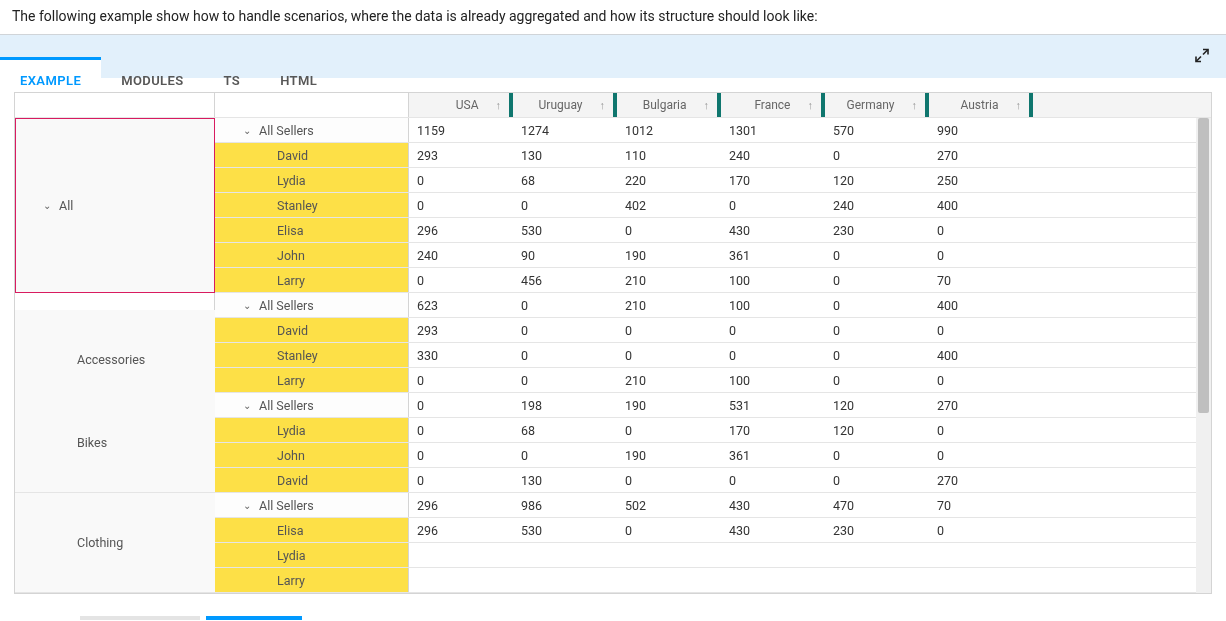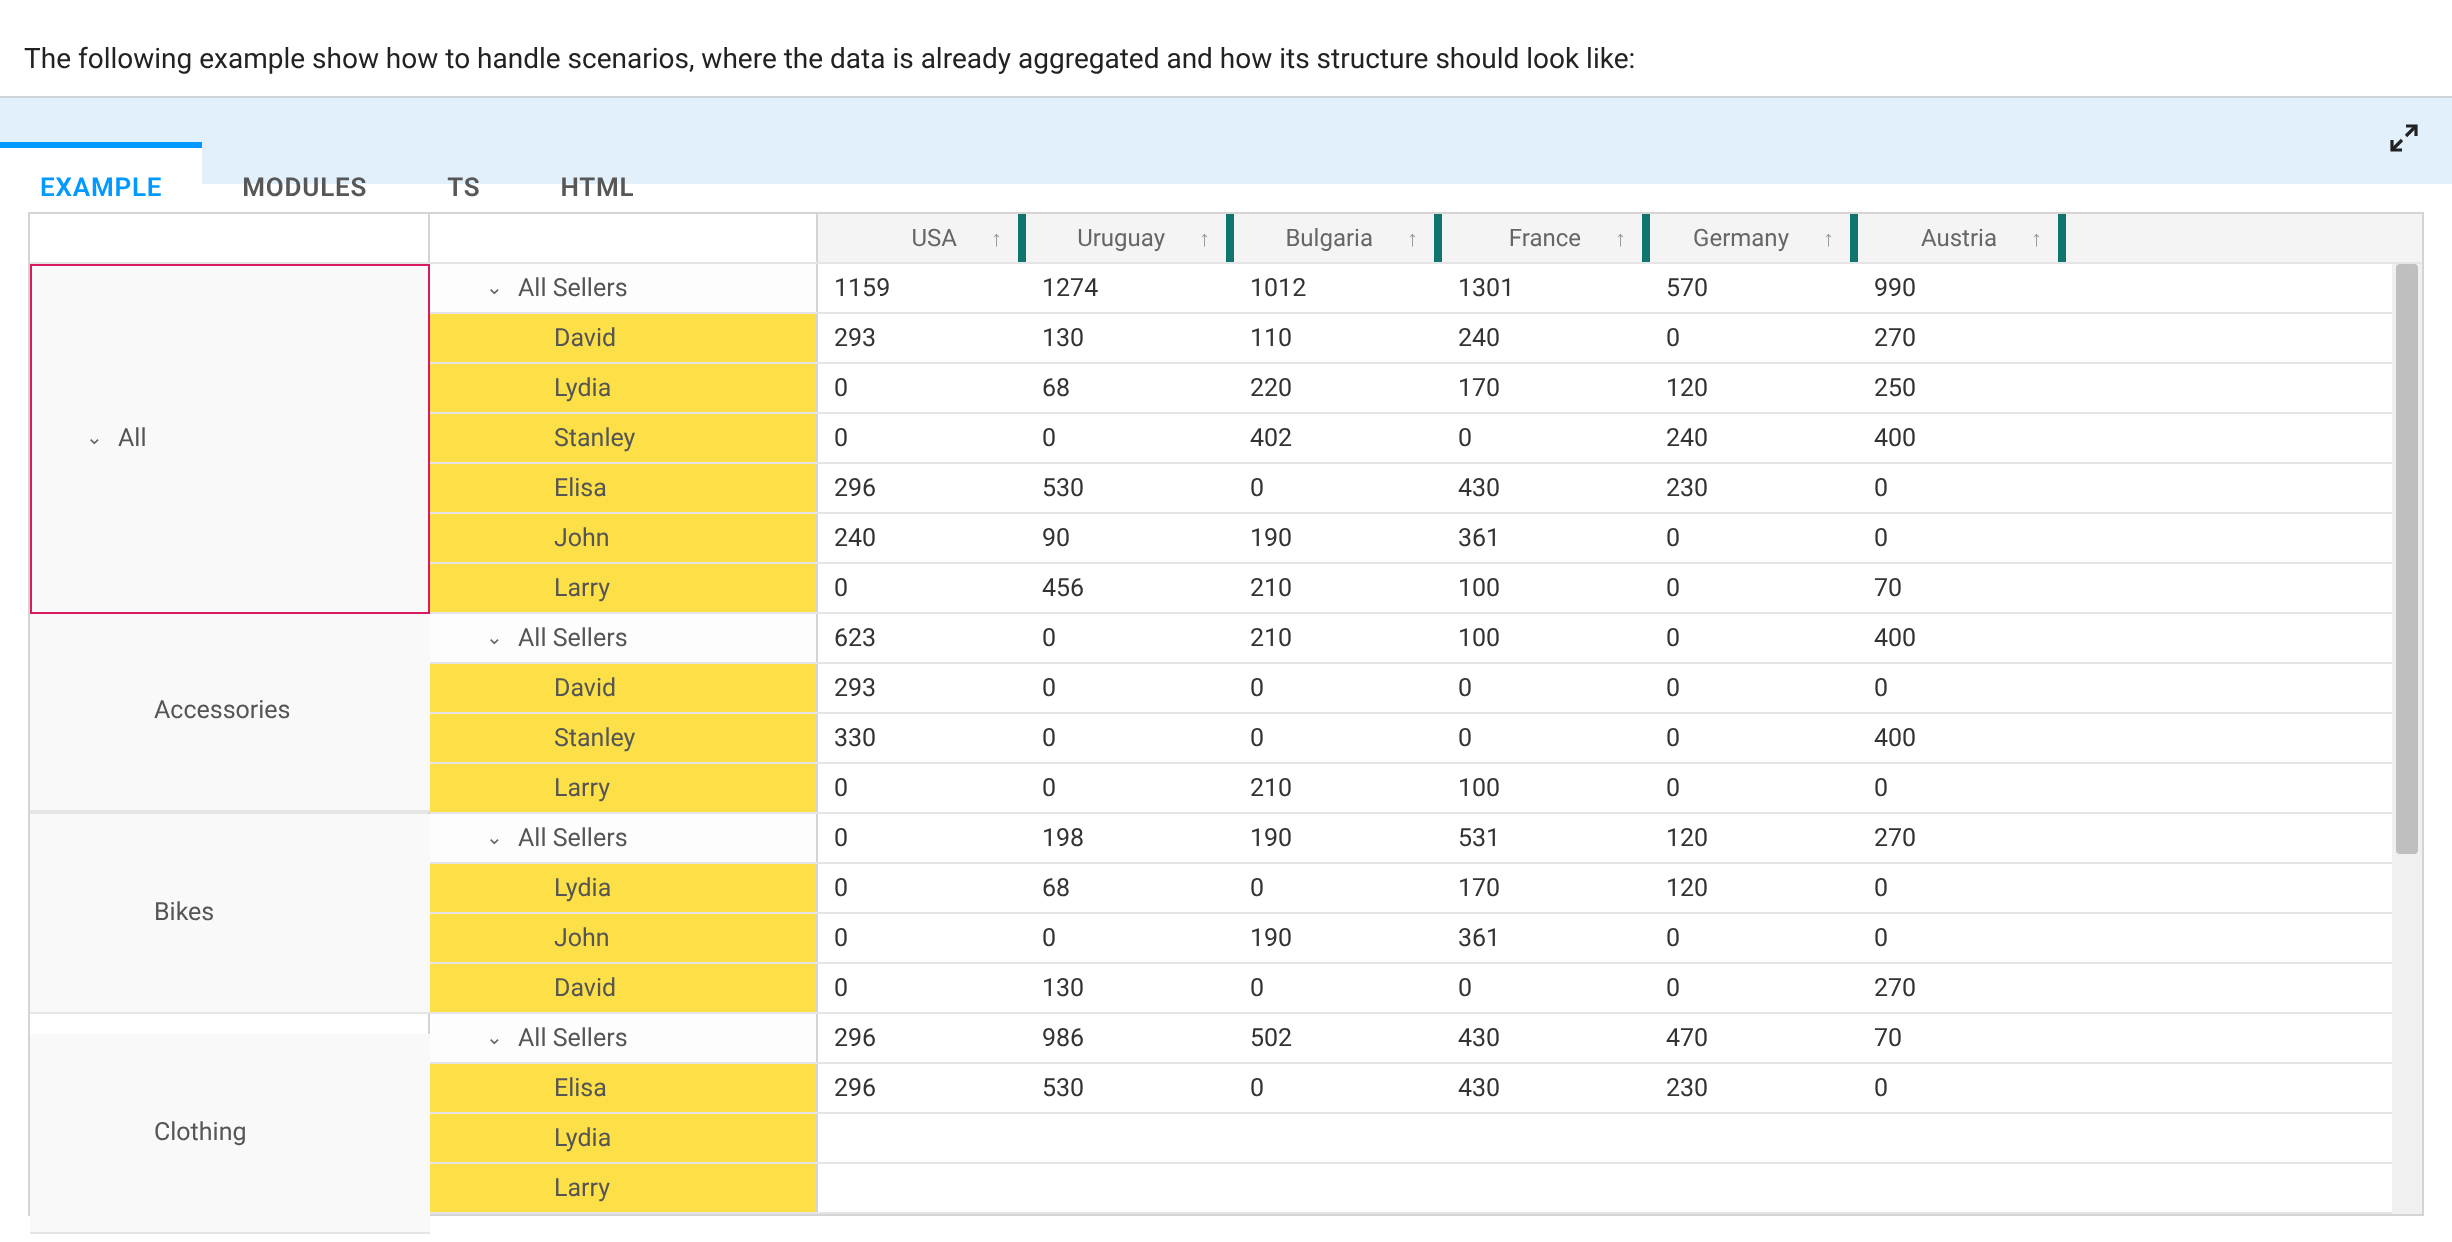--- a/index.html
+++ b/index.html
@@ -4,21 +4,21 @@
   <style>
     * { box-sizing: border-box; margin: 0; padding: 0; }
     body {
       font-family: -apple-system, BlinkMacSystemFont, "Segoe UI", Roboto, Helvetica, Arial, sans-serif;
       font-size: 13px;
       color: #222;
       width: 1226px;
       background: #fff;
     }
     .intro {
-      padding: 22px 12px 10px 12px;
+      padding: 8px 12px 10px 12px;
       font-size: 14px;
       color: #222;
     }
     .tabbar {
       display: flex;
       align-items: center;
       background: #e2f0fb;
       border-top: 1px solid #d0d4d8;
       height: 44px;
       position: relative;
@@ -464,27 +464,27 @@
             <div class="cell"></div>
             <div class="cell"></div>
             <div class="cell"></div>
           </div>
         </div>
       <div class="dims-layer" id="dims-layer" style="height: 475px;">
           <div class="dimcell" style="top: 0px; height: 175px;">
             <span class="chev">⌄</span>
             <span>All</span>
           </div>
-          <div class="dimcell" style="top: 174px; height: 100px; padding-left: 62px;">
+          <div class="dimcell" style="top: 192px; height: 100px; padding-left: 62px;">
             <span>Accessories</span>
           </div>
           <div class="dimcell" style="top: 275px; height: 100px; padding-left: 62px;">
             <span>Bikes</span>
           </div>
-          <div class="dimcell" style="top: 385px; height: 100px; padding-left: 62px; text-align: right;">
+          <div class="dimcell" style="top: 375px; height: 100px; padding-left: 62px; text-align: right;">
             <span>Clothing</span>
           </div>
         </div>
       <div class="all-highlight"></div>
       <div class="vscrollbar">
         <div class="vthumb"></div>
       </div>
     </div>
   </div>
 </div>

